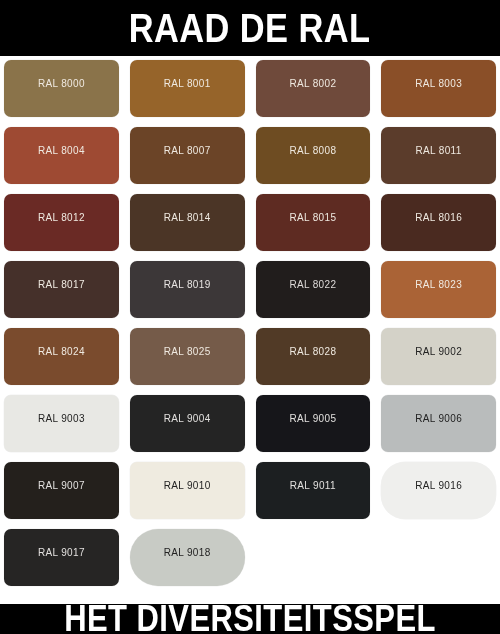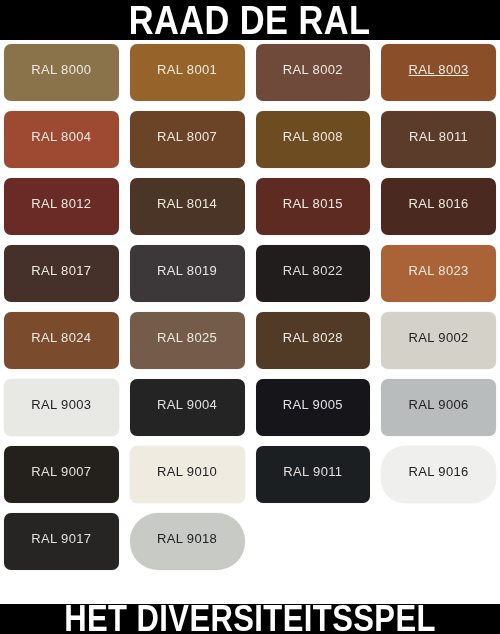--- a/index.html
+++ b/index.html
@@ -27,21 +27,21 @@
   .banner {
     background: #000000;
     color: #ffffff;
     display: flex;
     align-items: center;
     justify-content: center;
     overflow: hidden;
     flex: 0 0 auto;
   }
   .banner-top {
-    height: 40px;
+    height: 56px;
   }
   .banner-bottom {
     height: 30px;
   }
   .banner-text {
     font-family: "Liberation Sans Narrow", "Liberation Sans", sans-serif;
     font-weight: bold;
     color: #ffffff;
     letter-spacing: 0.5px;
     text-transform: uppercase;
@@ -82,21 +82,21 @@
     border-radius: 7px;
     overflow: hidden;
     box-shadow: 0 0 0 0.4px rgba(0,0,0,0.06);
   }
   .swatch-label {
     position: absolute;
     left: 0;
     right: 0;
     top: 31%;
     text-align: center;
-    font-size: 13px;
+    font-size: 10px;
     letter-spacing: 0.35px;
     font-family: "Liberation Sans", sans-serif;
     white-space: nowrap;
   }
 </style>
 </head>
 <body>
 
 <div class="meme">
 
@@ -109,21 +109,21 @@
         <div class="swatch" style="background: rgb(138, 115, 74);">
           <span class="swatch-label" style="color: rgb(239, 233, 224);">RAL 8000</span>
         </div>
         <div class="swatch" style="background: rgb(150, 100, 42);">
           <span class="swatch-label" style="color: rgb(239, 233, 224);">RAL 8001</span>
         </div>
         <div class="swatch" style="background: rgb(111, 74, 59); padding-left: 24px;">
           <span class="swatch-label" style="color: rgb(239, 233, 224);">RAL 8002</span>
         </div>
         <div class="swatch" style="background: rgb(138, 79, 40);">
-          <span class="swatch-label" style="color: rgb(239, 233, 224); text-decoration: underline;">RAL 8003</span>
+          <span class="swatch-label" style="color: rgb(239, 233, 224);">RAL 8003</span>
         </div>
         <div class="swatch" style="background: rgb(158, 74, 51);">
           <span class="swatch-label" style="color: rgb(239, 233, 224);">RAL 8004</span>
         </div>
         <div class="swatch" style="background: rgb(107, 68, 39);">
           <span class="swatch-label" style="color: rgb(239, 233, 224);">RAL 8007</span>
         </div>
         <div class="swatch" style="background: rgb(110, 76, 34);">
           <span class="swatch-label" style="color: rgb(239, 233, 224);">RAL 8008</span>
         </div>

